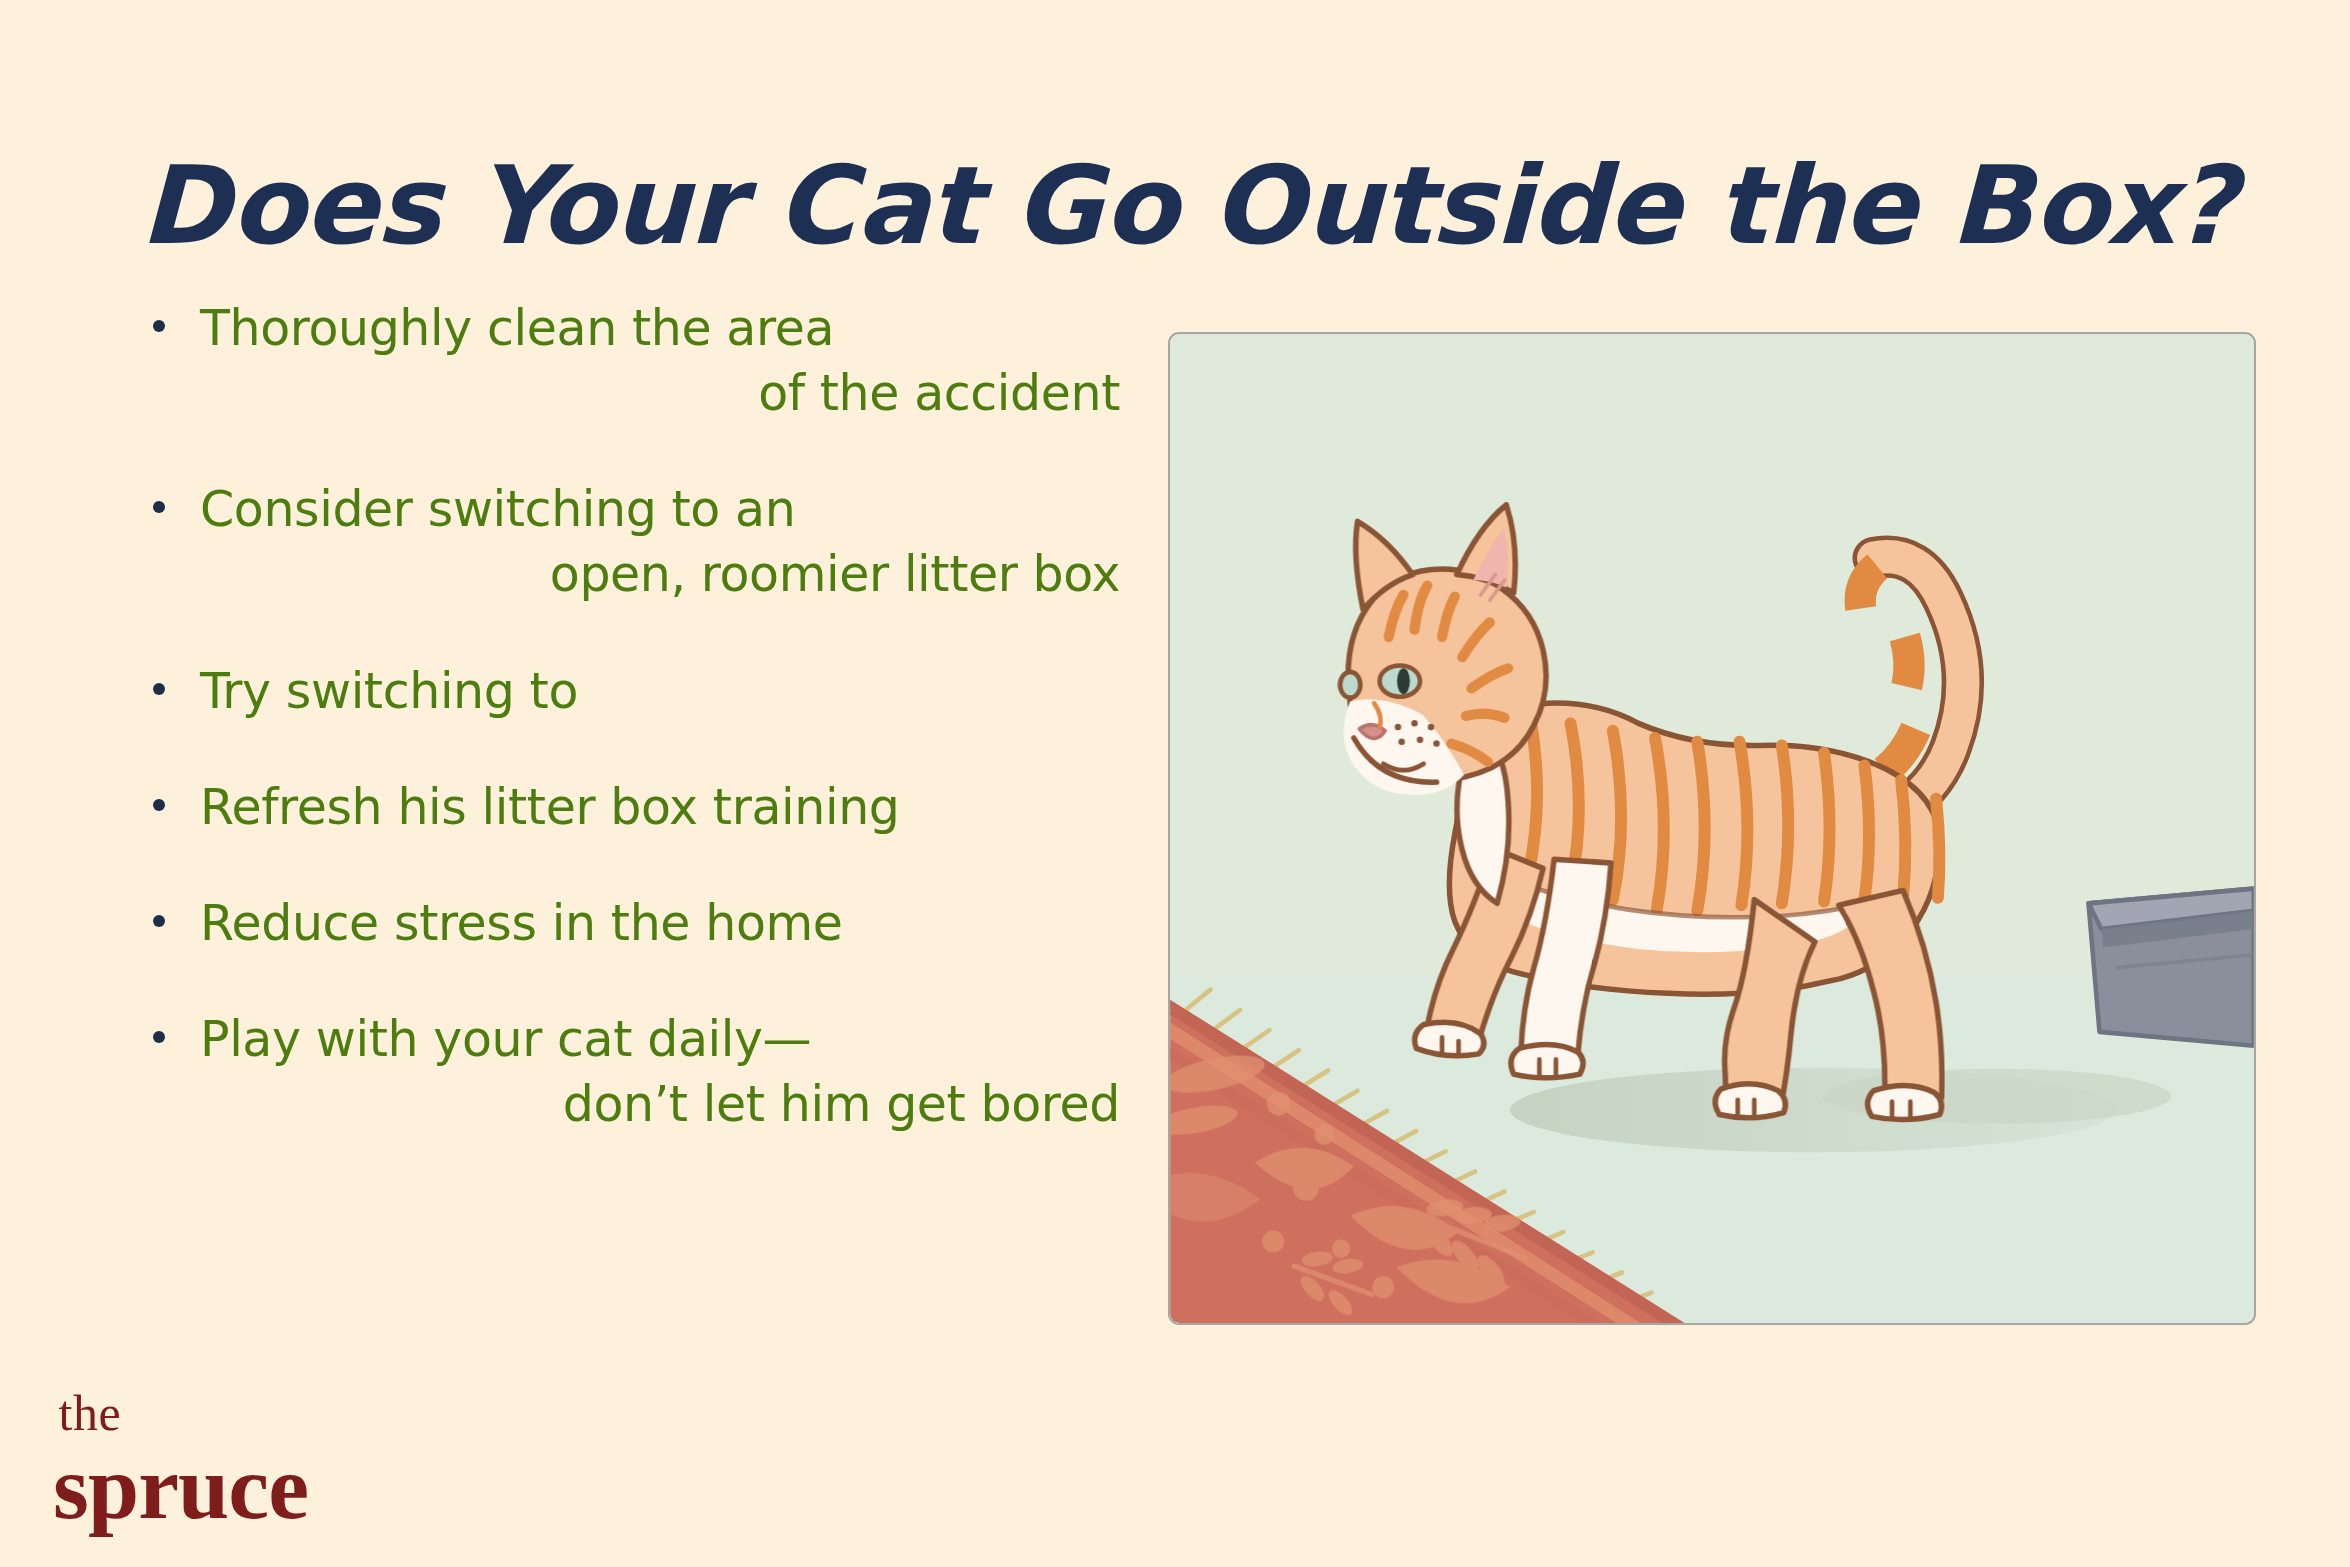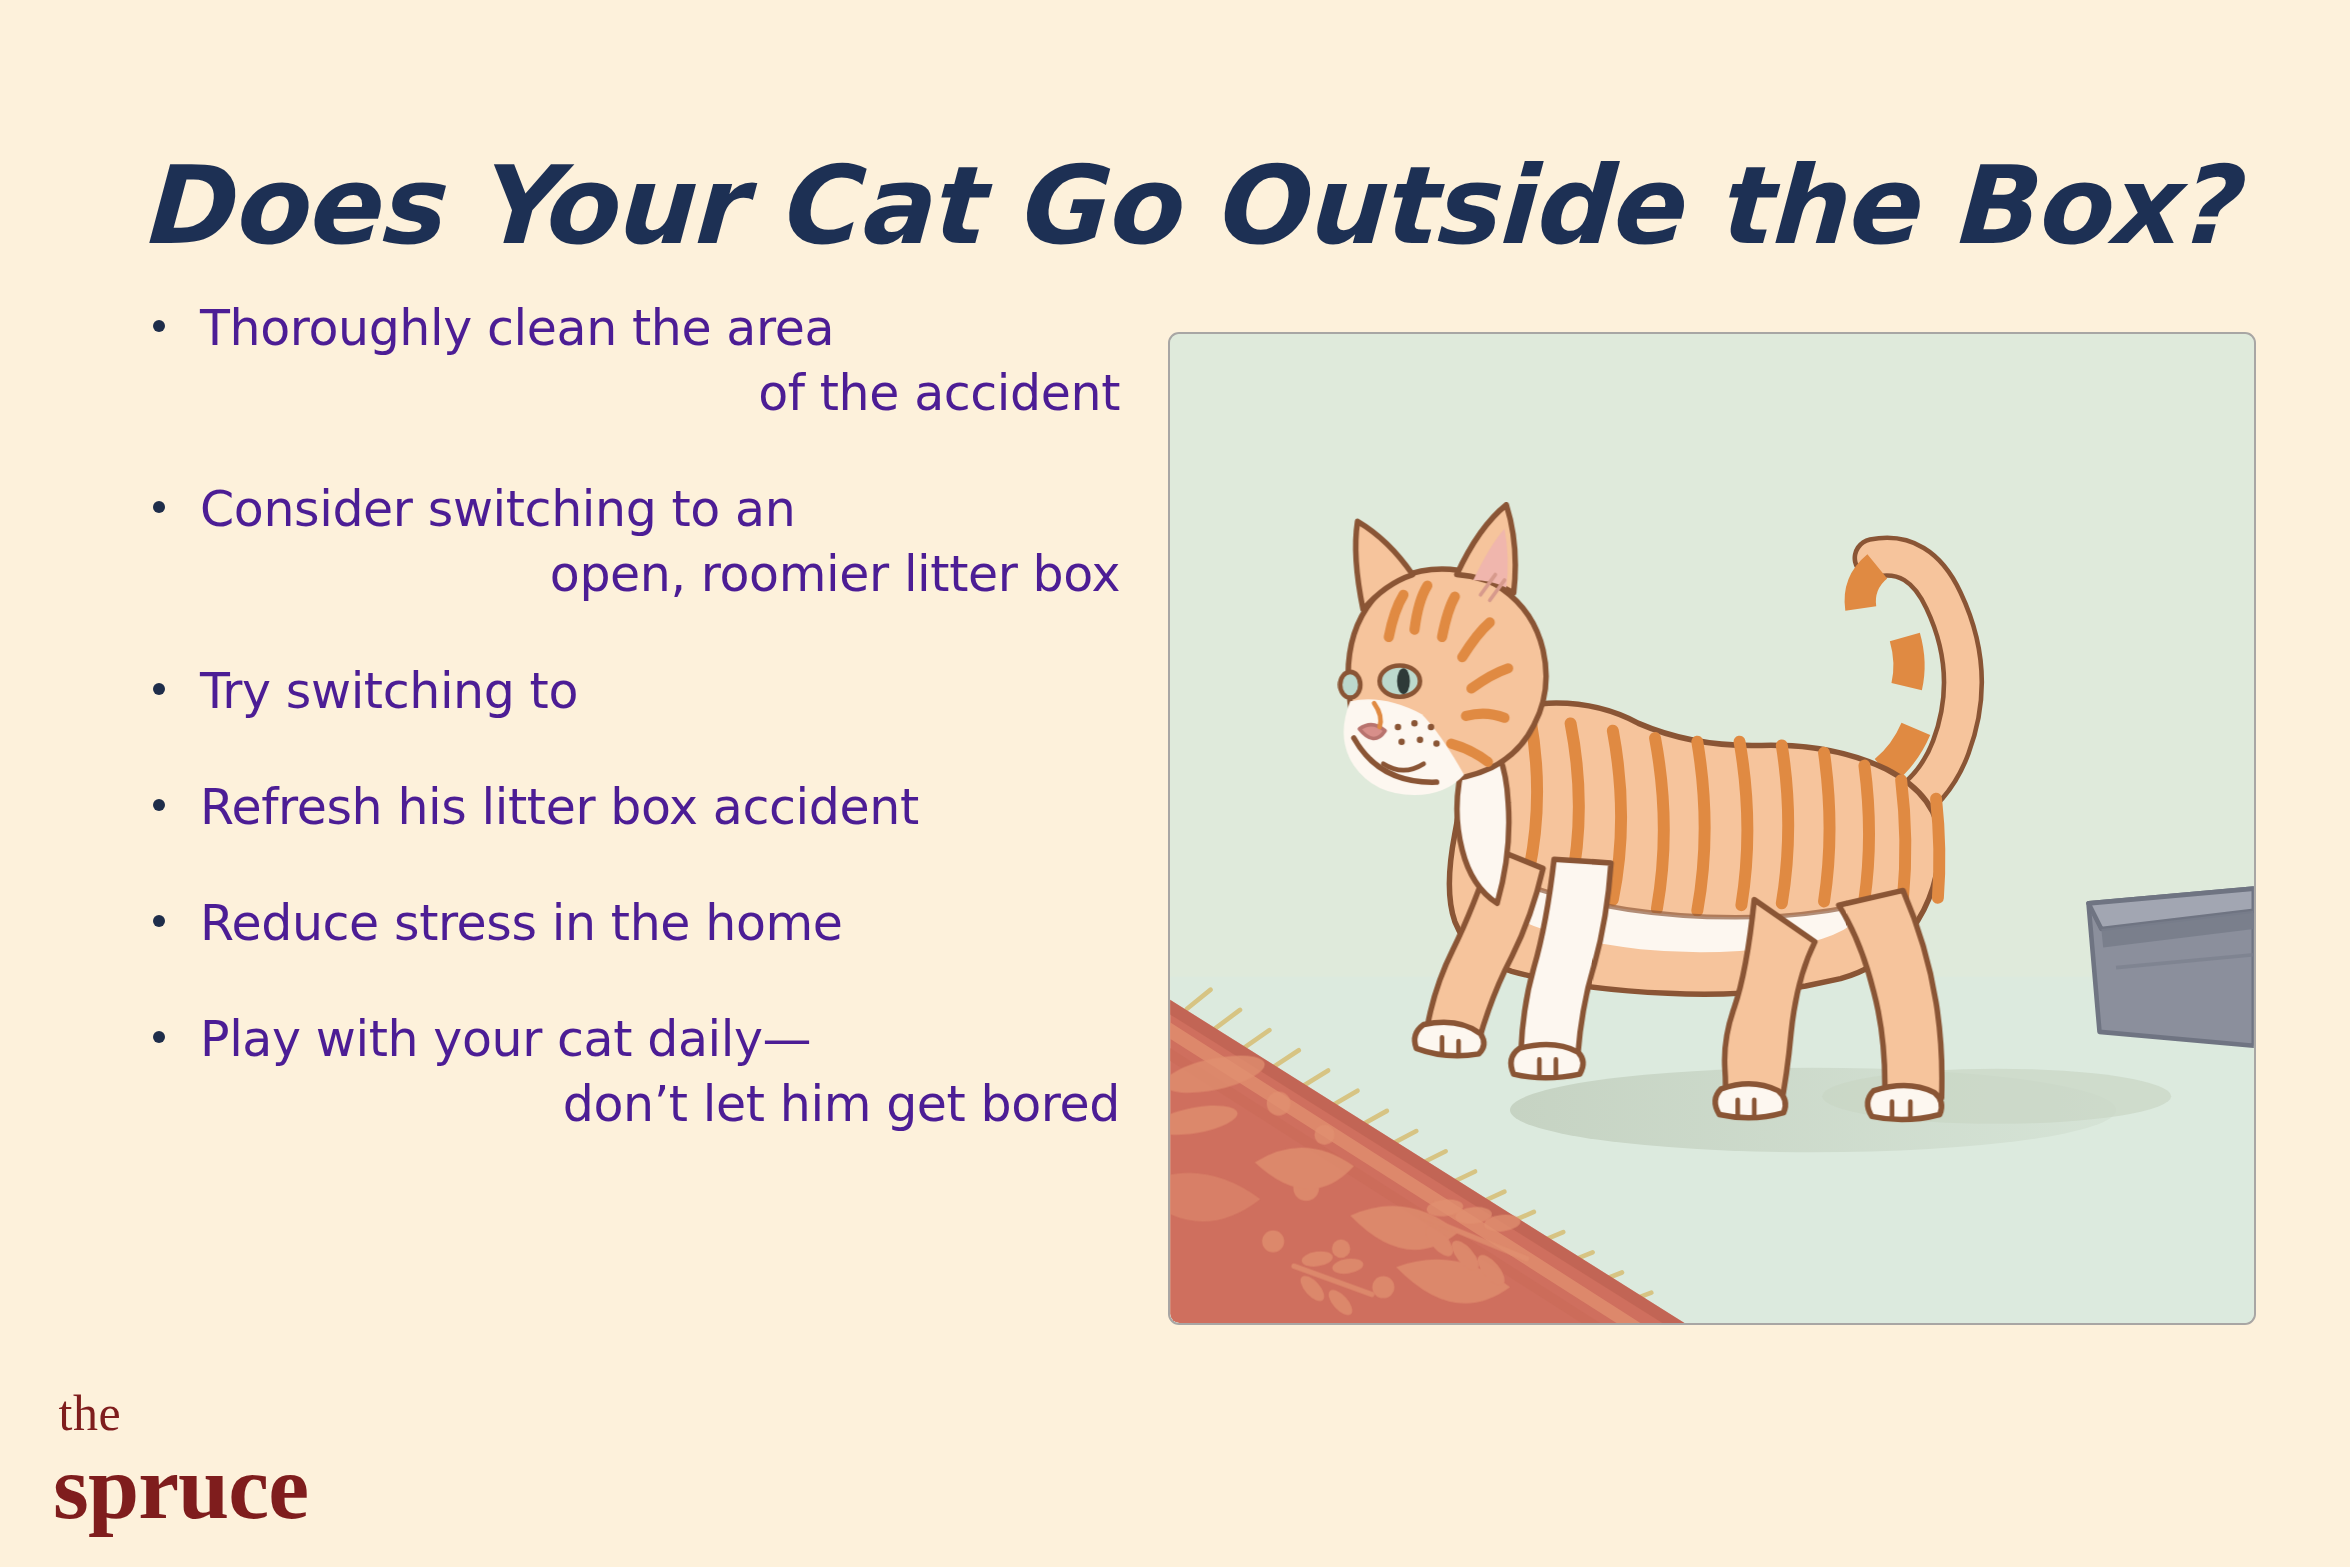--- a/index.html
+++ b/index.html
@@ -47,21 +47,21 @@
     top: 296px;
     width: 973px;
     list-style: none;
     margin: 0;
     padding: 0;
   }
   .bullet-item {
     position: relative;
     padding-left: 53px;
     margin-bottom: 51px;
-    color: #4c1d95;
+    color: #4d7c0f;
     font-family: "DejaVu Sans", sans-serif;
     font-size: 49px;
     line-height: 1.33;
     font-weight: 400;
     letter-spacing: -0.4px;
   }
   .bullet-item:last-child { margin-bottom: 0; }
   .bullet-dot {
     position: absolute;
     left: 5.5px;
@@ -127,21 +127,21 @@
       <span class="bullet-dot"></span>
       <span>Consider switching to an</span>
       <span class="bullet-line2">open, roomier litter box</span>
     </li>
     <li class="bullet-item">
       <span class="bullet-dot"></span>
       <span>Try switching to</span>
     </li>
     <li class="bullet-item">
       <span class="bullet-dot"></span>
-      <span>Refresh his litter box accident</span>
+      <span>Refresh his litter box training</span>
     </li>
     <li class="bullet-item">
       <span class="bullet-dot"></span>
       <span>Reduce stress in the home</span>
     </li>
     <li class="bullet-item">
       <span class="bullet-dot"></span>
       <span>Play with your cat daily—</span>
       <span class="bullet-line2">don’t let him get bored</span>
     </li>

